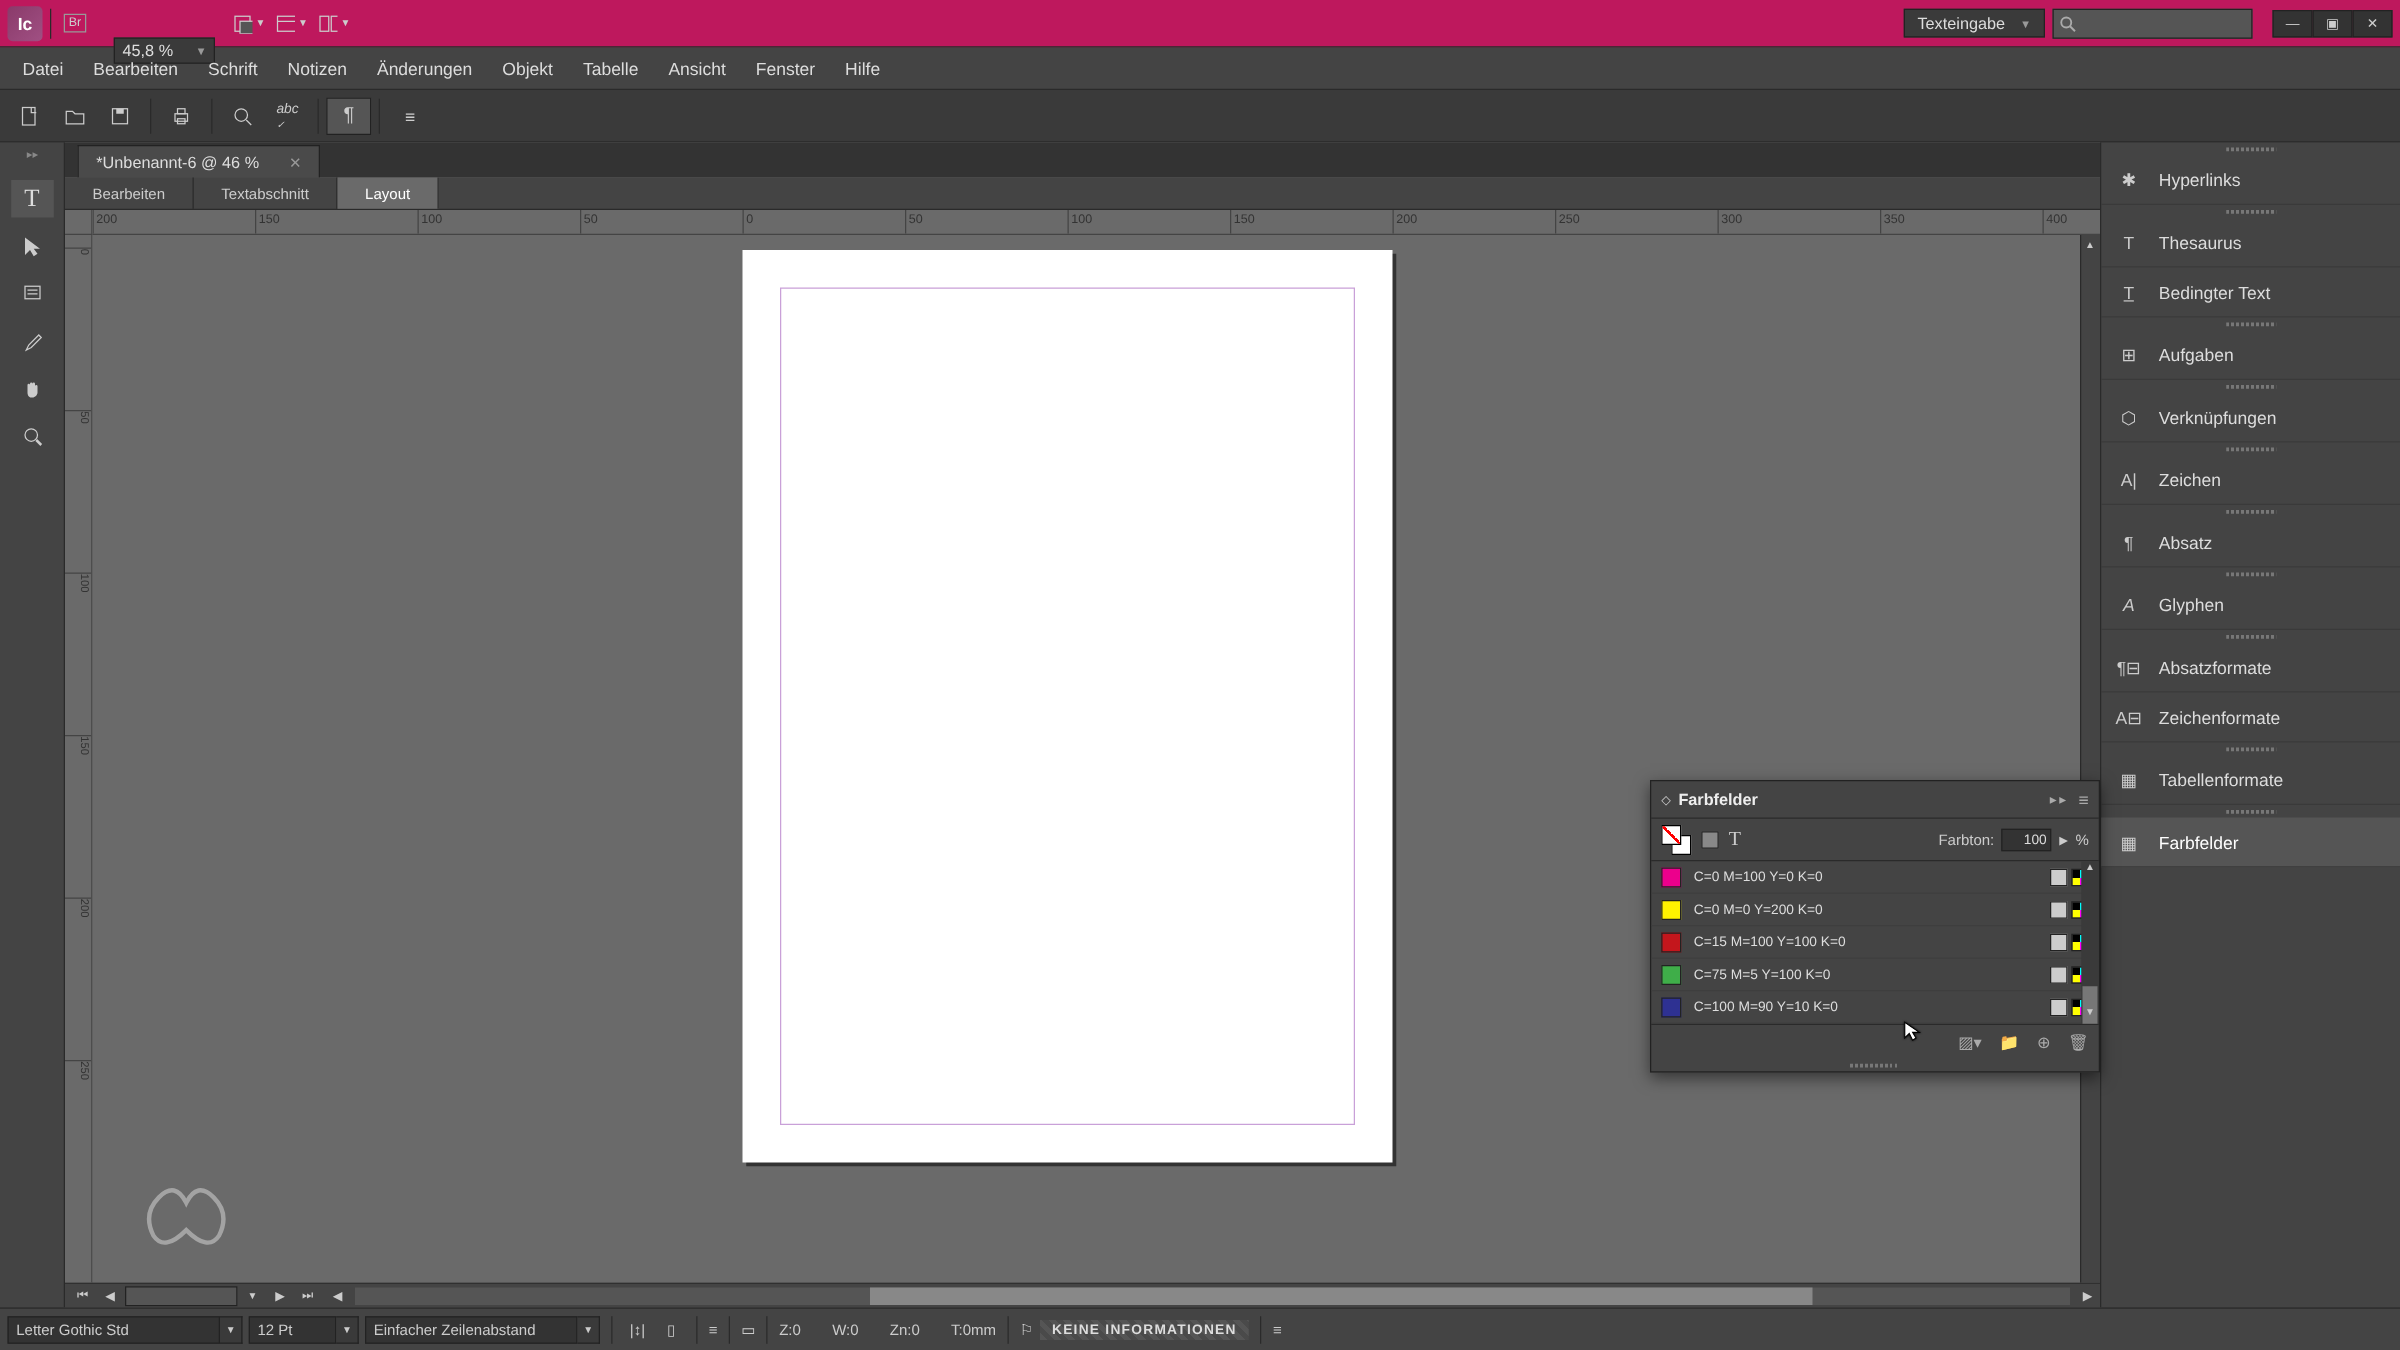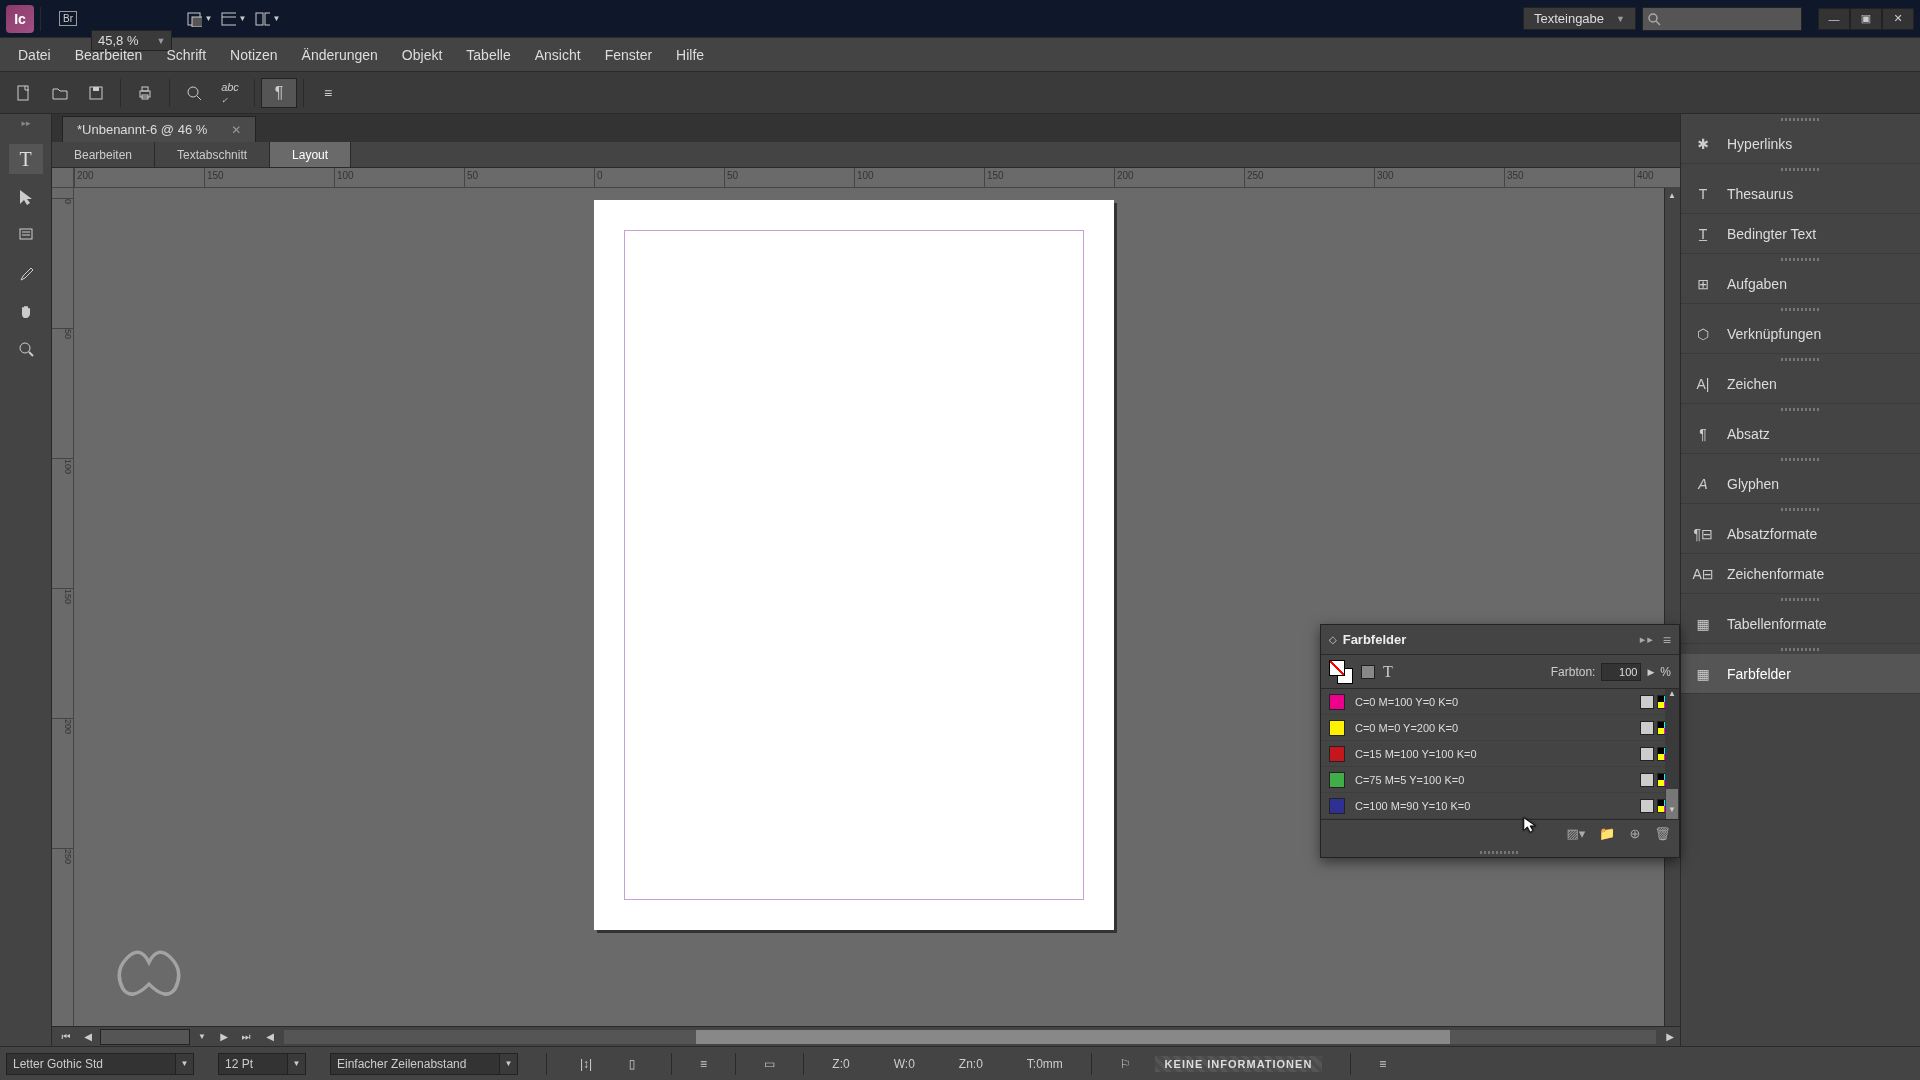--- a/index.html
+++ b/index.html
@@ -1,21 +1,21 @@
 <!DOCTYPE html>
 <html><head>
 <meta charset="utf-8">
 <style>
 * { margin: 0; padding: 0; box-sizing: border-box; font-family: "Segoe UI", Tahoma, sans-serif; user-select: none; }
 body { background: #333; color: #ccc; font-size: 12px; overflow: hidden; width: 1920px; height: 1080px; }
 
 
-.titlebar { height: 38px; background: #0f172a; display: flex; align-items: center; padding: 0 6px; border-bottom: 1px solid #2a2a2a; }
+.titlebar { height: 38px; background: #be185d; display: flex; align-items: center; padding: 0 6px; border-bottom: 1px solid #2a2a2a; }
 .app-icon { width: 28px; height: 28px; background: linear-gradient(135deg,#8a3a6a,#a05083); border-radius: 4px; display:flex;align-items:center;justify-content:center;color:#fff;font-weight:bold;font-size:14px; }
-.tb-btn { width: 26px; height: 26px; display:flex;align-items:center;justify-content:flex-end; margin-left:4px; }
+.tb-btn { width: 26px; height: 26px; display:flex;align-items:center;justify-content:flex-start; margin-left:4px; }
 .tb-sep { width:1px; height:24px; background:#2a2a2a; margin:0 6px; }
 .zoom-box { display:flex;align-items:center; background:#3a3a3a; border:1px solid #222; padding:2px 6px; margin-left:14px; color:#ddd; font-size:13px;margin-top:44px; }
 .zoom-box .chev { margin-left:18px; font-size:9px; color:#999; }
 .tb-right { margin-left:auto; display:flex; align-items:center; gap:6px;}
 .workspace-dd { background:#3a3a3a; border:1px solid #222; padding:3px 10px; display:flex; align-items:center; font-size:13px; color:#ddd;}
 .workspace-dd .chev{margin-left:12px;font-size:9px;color:#999;}
 .search-box { width:160px; height:24px; background:#555; border:1px solid #222; display:flex;align-items:center;padding:0 4px;}
 .win-controls { display:flex; gap:0; margin-left:10px;}
 .win-btn { width:32px;height:22px;background:#333;border:1px solid #222;display:flex;align-items:center;justify-content:center;font-size:11px;color:#ccc;}
 
@@ -99,21 +99,21 @@
 .sw-scroll{position:absolute;right:0;top:0;bottom:0;width:14px;background:#3a3a3a;}
 .sw-scroll .thumb{position:absolute;left:1px;right:1px;top:100px;height:70px;background:#777;}
 .sw-foot{height:28px;display:flex;align-items:center;justify-content:flex-end;padding:0 8px;gap:14px;border-top:1px solid #2a2a2a;color:#aaa;font-size:13px;}
 .sw-panel-grip{height:10px;display:flex;align-items:center;justify-content:center;}
 .sw-panel-grip::before{content:"";width:40px;height:3px;background:repeating-linear-gradient(90deg,#777 0 2px,transparent 2px 4px);}
 
 .cursor{position:absolute;pointer-events:none;width:18px;height:18px;}
 .cursor svg{width:100%;height:100%;filter:drop-shadow(0 0 1px #000);}
 
 
-.statusbar{position:absolute;bottom:0;left:0;right:0;height:34px;background:#444;border-top:1px solid #2a2a2a;display:flex;align-items:center;padding:0 6px;gap:24px;font-size:12px;color:#ccc;}
+.statusbar{position:absolute;bottom:0;left:0;right:0;height:34px;background:#444;border-top:1px solid #2a2a2a;display:flex;align-items:center;padding:0 6px;gap:5px;font-size:12px;color:#ccc;}
 .sb-field{height:22px;background:#333;border:1px solid #222;padding:0 6px;display:flex;align-items:center;}
 .sb-dd{display:flex;align-items:center;}
 .sb-dd .chev{width:18px;height:22px;background:#3a3a3a;border:1px solid #222;border-left:none;display:flex;align-items:center;justify-content:center;font-size:8px;}
 .sb-sep{width:1px;height:22px;background:#2a2a2a;margin:0 4px;}
 .sb-info{background:repeating-linear-gradient(45deg,#555 0 4px,#4a4a4a 4px 8px);padding:2px 10px;font-weight:bold;letter-spacing:1px;color:#ddd;font-size:11px;}
 
 svg{display:block;}
 </style>
 </head>
 <body>

